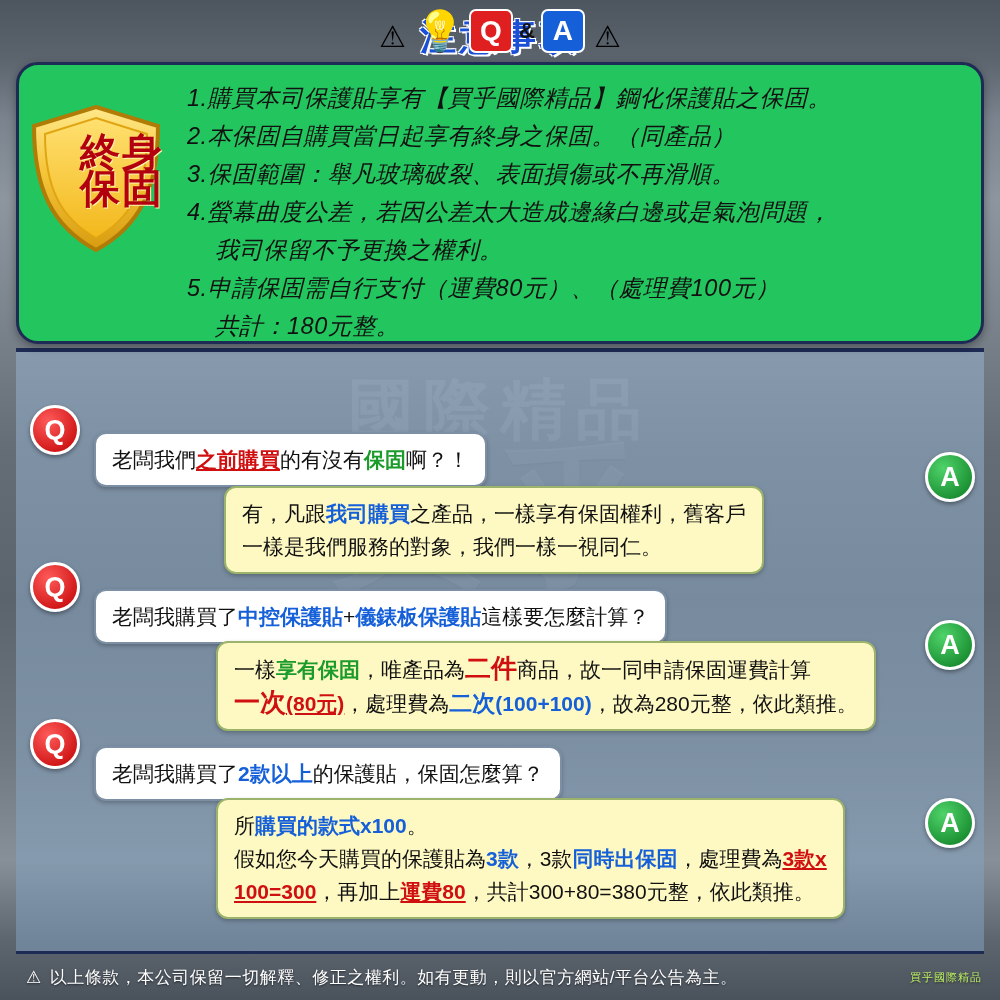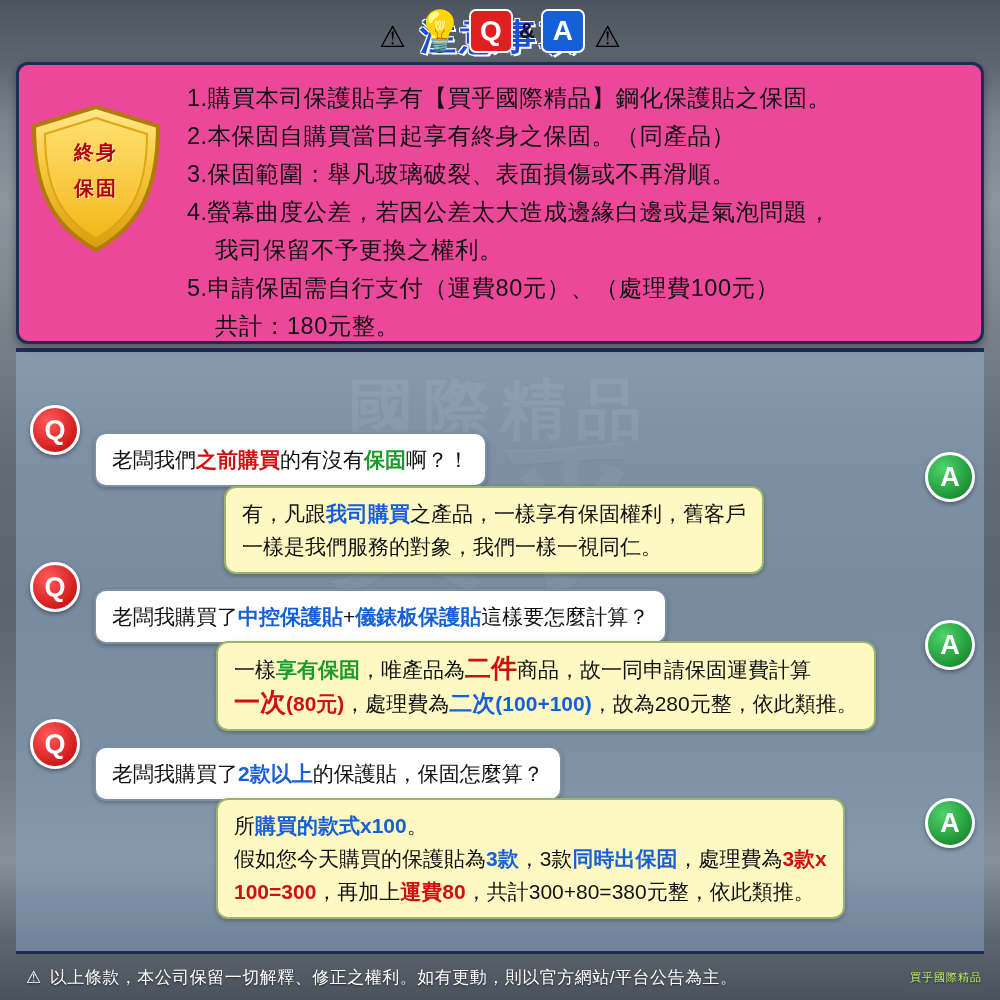--- a/index.html
+++ b/index.html
@@ -35,41 +35,42 @@
     z-index:5;
   }
   .notice-title .txt{
     font-size:36px;font-weight:bold;color:#1a4fd6;
     letter-spacing:4px;
     text-shadow:2px 2px 0 #ffffff,-1px -1px 0 #fff,1px -1px 0 #fff,-1px 1px 0 #fff;
   }
   .warn-ico{font-size:30px;line-height:1;}
   .notice-box{
     position:absolute;left:16px;right:16px;top:62px;height:276px;
-    background:#ec4899;
+    background:#22c55e;
     border:3px solid #1e2b55;
-    border-radius:12px;
+    border-radius:22px;
     box-shadow:0 3px 8px rgba(0,0,0,.35);
     z-index:4;
+    font-style:italic;
   }
   .notice-list{
     position:absolute;left:168px;right:14px;top:14px;
     font-size:23.5px;line-height:38px;color:#111;letter-spacing:.5px;
   }
   .notice-list .li{white-space:nowrap;}
   .notice-list .li.indent{padding-left:28px;}
 
   
   .shield{
     position:absolute;left:28px;top:104px;width:136px;height:150px;z-index:6;
   }
   .shield svg{position:absolute;inset:0;}
   .shield .label{
     position:absolute;left:0;right:0;top:30px;
-    text-align:center;font-size:20px;font-weight:bold;color:#b3000f;
+    text-align:right;font-size:40px;font-weight:bold;color:#b3000f;
     line-height:36px;letter-spacing:2px;
     text-shadow:1px 1px 0 #fff3b0;
   }
 
   
   .qa-band{
     position:absolute;left:16px;right:16px;top:348px;bottom:46px;
     background:linear-gradient(180deg,rgba(150,178,205,.55),rgba(130,160,190,.55));
     border-top:4px solid #1e2b55;
     border-bottom:3px solid #1e2b55;
@@ -107,21 +108,21 @@
     padding:9px 16px;
     font-size:21px;line-height:33px;color:#111;
     box-shadow:0 2px 4px rgba(0,0,0,.25);
     z-index:6;
     white-space:nowrap;
   }
   .bub.q{background:#ffffff;}
   .bub.a{background:#fef9c3;border-color:#9bb36a;}
   .bub .ln{display:block;}
 
-  .hl-red{color:#d01010;font-weight:bold;}
+  .hl-red{color:#d01010;font-weight:bold;text-decoration:underline;}
   .hl-green{color:#1a9b2a;font-weight:bold;}
   .hl-blue{color:#1560d8;font-weight:bold;}
   .big-red{color:#d01010;font-weight:bold;font-size:26px;margin-top:36px;}
   .big-blue{color:#1560d8;font-weight:bold;font-size:23px;}
 
   
   .footer{
     position:absolute;left:0;right:0;bottom:0;height:46px;
     display:flex;align-items:center;
     z-index:8;

